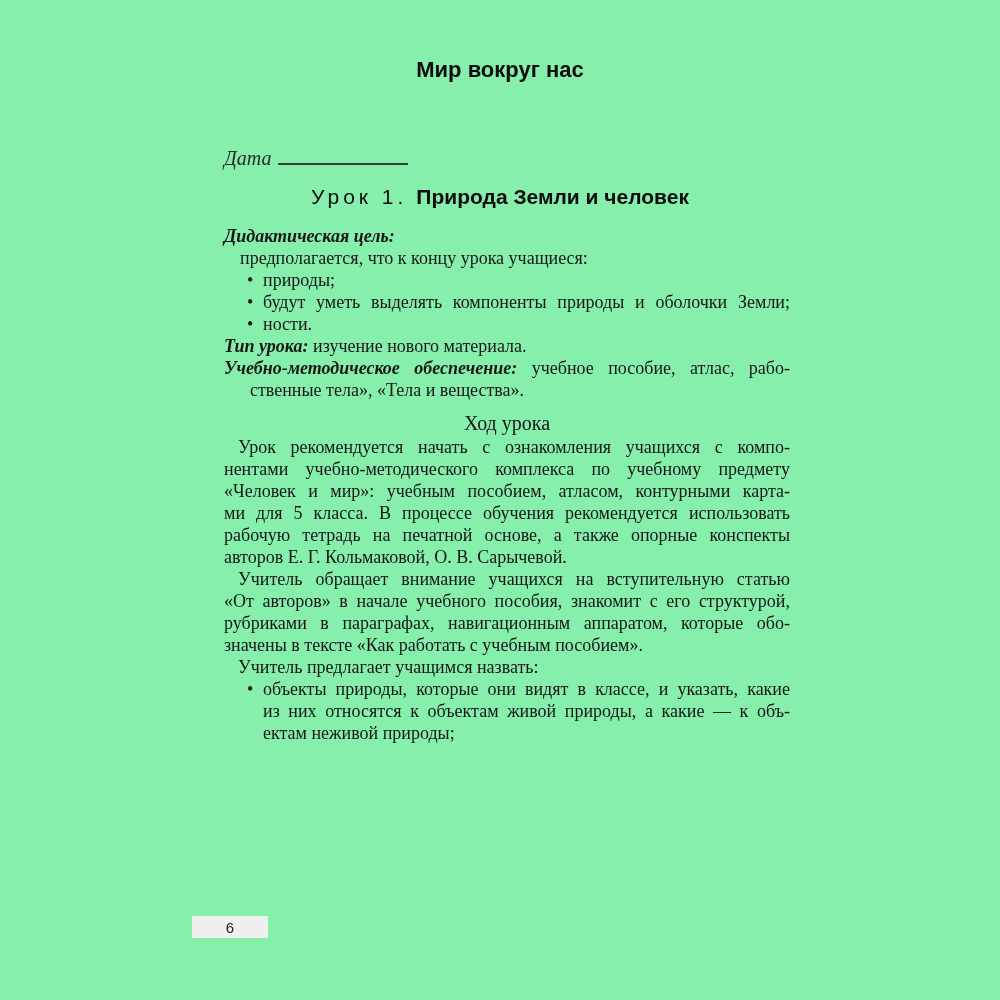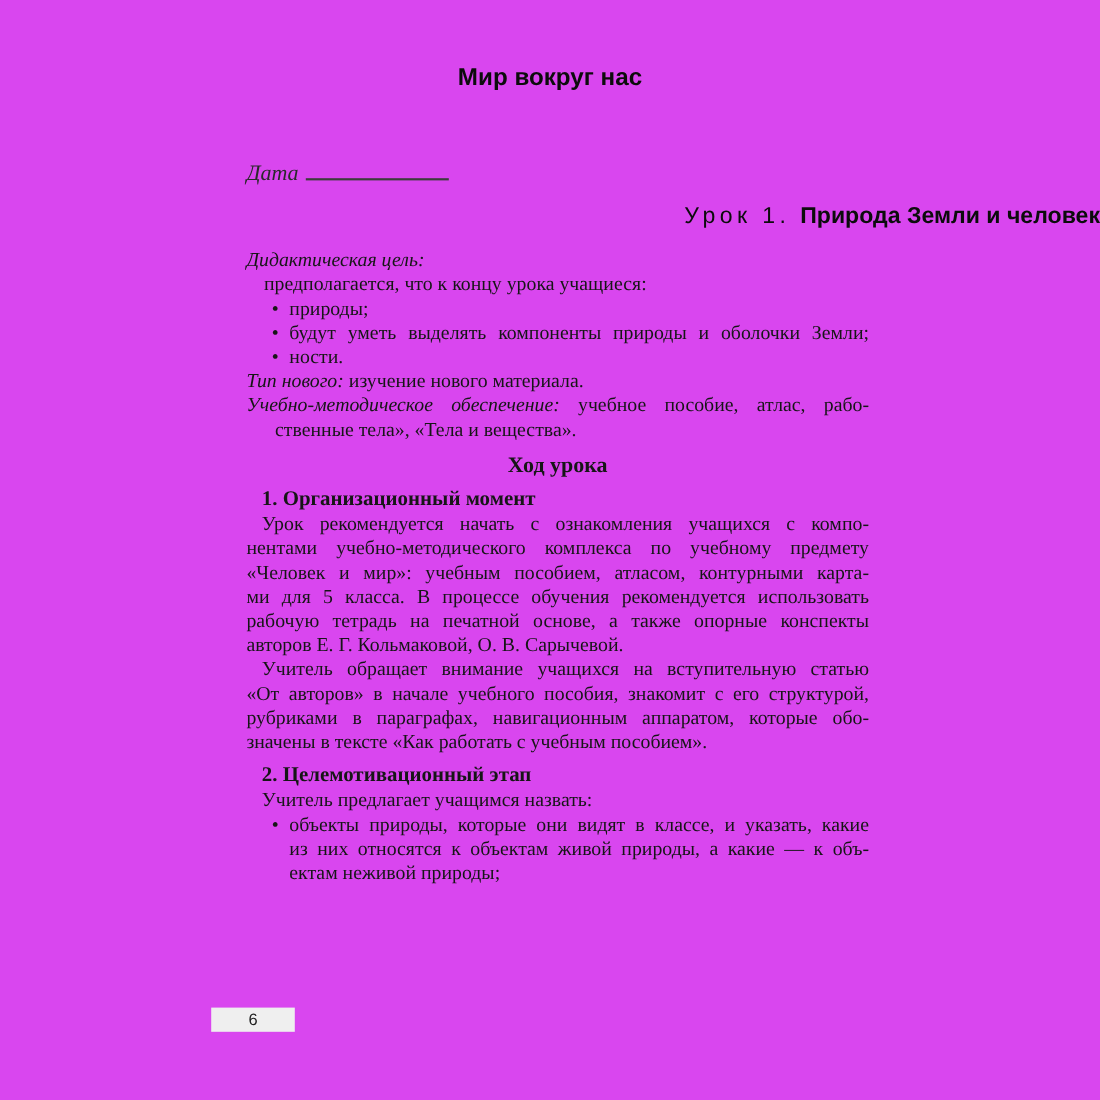--- a/index.html
+++ b/index.html
@@ -1,45 +1,45 @@
 <!DOCTYPE html>
 <html lang="ru"><head>
 <meta charset="utf-8">
 <style>
   html,body{margin:0;padding:0;background:#ffffff;}
-  .page{position:relative;width:1000px;height:1000px;background:#d946ef;
+  .page{position:relative;width:1000px;height:1000px;background:#86efac;
         color:#161616;font-family:"Liberation Serif",serif;overflow:hidden;}
 
   .running-head{padding-top:57px;text-align:center;
         font-family:"Liberation Sans",sans-serif;font-weight:bold;
         font-size:22px;color:#0c0c0c;}
 
   .date-line{width:566px;margin:64px 0 0 224px;
         font-style:italic;font-size:20px;color:#2a2a2a;}
   .date-underline{display:inline-block;width:130px;height:14px;
         border-bottom:2px solid #3c3c3c;margin-left:7px;vertical-align:baseline;}
 
-  .lesson-title{margin-top:15px;text-align:right;
+  .lesson-title{margin-top:15px;text-align:center;
         font-family:"Liberation Sans",sans-serif;font-size:21px;color:#0c0c0c;
         white-space:nowrap;}
   .lesson-num{letter-spacing:4px;margin-right:9px;font-weight:normal;}
   .lesson-name{font-weight:bold;}
 
   .content{width:566px;margin:16px 0 0 224px;font-size:18px;line-height:22px;}
   .line{white-space:nowrap;}
   .j{text-align:justify;text-align-last:justify;}
-  .bl{font-weight:normal;font-style:italic;}
+  .bl{font-weight:bold;font-style:italic;}
   .ind14{padding-left:14px;}
   .ind16{padding-left:16px;}
   .ind26{padding-left:26px;}
   .ind39{padding-left:39px;}
   .bullet-line{position:relative;padding-left:39px;}
   .bullet-mark{position:absolute;left:23px;top:0;}
 
-  .center-head{text-align:center;font-weight:bold;font-size:20px;
+  .center-head{text-align:center;font-weight:normal;font-size:20px;
         margin:11px 0 2px 0;white-space:nowrap;}
   .sec-head{font-weight:bold;font-size:19px;padding-left:14px;
         margin-top:9px;white-space:nowrap;}
 
   .page-num{position:absolute;left:192px;top:916px;width:76px;height:22px;
         background:#efefef;font-family:"Liberation Sans",sans-serif;
         font-size:15px;color:#222;display:flex;align-items:center;
         justify-content:center;}
 </style>
 </head>
@@ -73,45 +73,43 @@
       <span class="bullet-mark">•</span>
       <span>будут уметь выделять компоненты природы и оболочки Земли;</span>
     </div>
 
     <div class="line j bullet-line">
       <span class="bullet-mark">•</span>
     </div>
     <div class="line ind39">ности.</div>
 
     <div class="line">
-      <span class="bl">Тип нового:</span><span> изучение нового материала.</span>
+      <span class="bl">Тип урока:</span><span> изучение нового материала.</span>
     </div>
 
     <div class="line j">
       <span class="bl">Учебно-методическое обеспечение:</span><span> учебное пособие, атлас, рабо-</span>
     </div>
     <div class="line ind26">ственные тела», «Тела и вещества».</div>
 
     <div class="center-head">Ход урока</div>
 
-    <div class="sec-head">1. Организационный момент</div>
 
     <div class="line j ind14">Урок рекомендуется начать с ознакомления учащихся с компо-</div>
     <div class="line j">нентами учебно-методического комплекса по учебному предмету</div>
     <div class="line j">«Человек и мир»: учебным пособием, атласом, контурными карта-</div>
     <div class="line j">ми для 5 класса. В процессе обучения рекомендуется использовать</div>
     <div class="line j">рабочую тетрадь на печатной основе, а также опорные конспекты</div>
     <div class="line">авторов Е. Г. Кольмаковой, О. В. Сарычевой.</div>
 
     <div class="line j ind14">Учитель обращает внимание учащихся на вступительную статью</div>
     <div class="line j">«От авторов» в начале учебного пособия, знакомит с его структурой,</div>
     <div class="line j">рубриками в параграфах, навигационным аппаратом, которые обо-</div>
     <div class="line">значены в тексте «Как работать с учебным пособием».</div>
 
-    <div class="sec-head">2. Целемотивационный этап</div>
     <div class="line ind14">Учитель предлагает учащимся назвать:</div>
 
     <div class="line j bullet-line">
       <span class="bullet-mark">•</span>
       <span>объекты природы, которые они видят в классе, и указать, какие</span>
     </div>
     <div class="line j ind39">из них относятся к объектам живой природы, а какие — к объ-</div>
     <div class="line ind39">ектам неживой природы;</div>
 
   </div>

